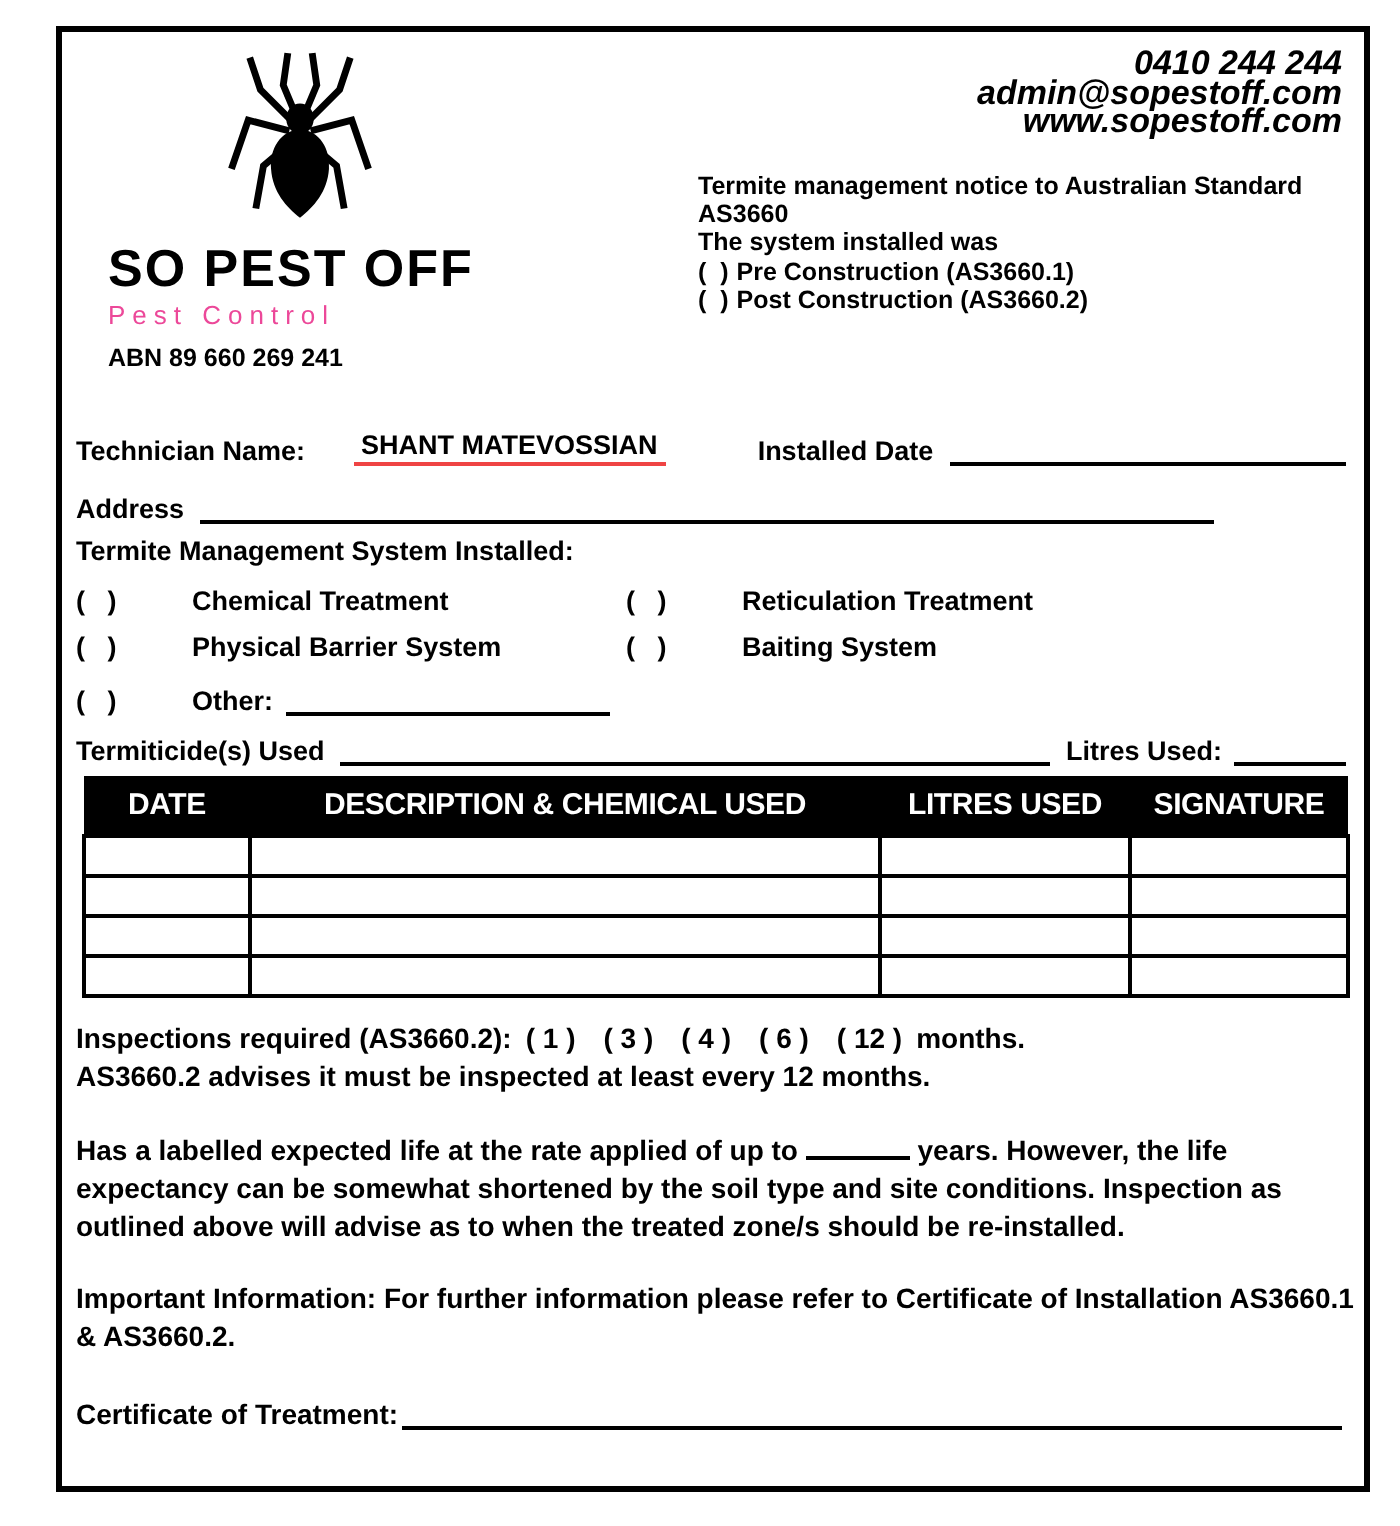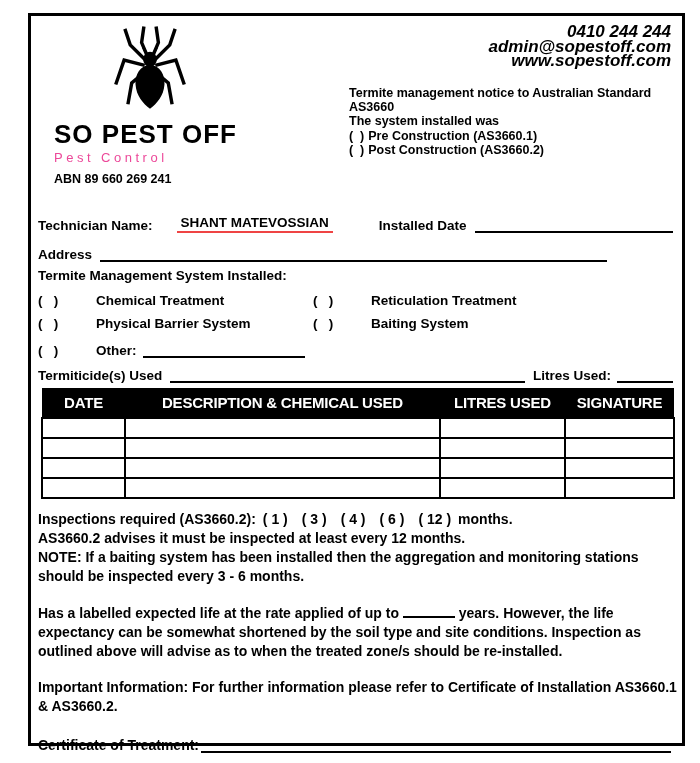--- a/index.html
+++ b/index.html
@@ -196,21 +196,20 @@
           <td></td>
           <td></td>
           <td></td>
         </tr>
     </tbody>
   </table>
 
   <div class="para p-inspect">
     <span>Inspections required (AS3660.2):</span><span class="insp-opt">( 1 )</span><span class="insp-opt">( 3 )</span><span class="insp-opt">( 4 )</span><span class="insp-opt">( 6 )</span><span class="insp-opt">( 12 )</span><span>months.</span>
     <div>AS3660.2 advises it must be inspected at least every 12 months.</div>
-    <div>NOTE: If a baiting system has been installed then the aggregation and monitoring stations should be inspected every 3 - 6 months.</div>
   </div>
 
   <div class="para p-life">
     <span>Has a labelled expected life at the rate applied of up to</span>
     <span class="blank-inline"></span>
     <span>years. However, the life expectancy can be somewhat shortened by the soil type and site conditions. Inspection as outlined above will advise as to when the treated zone/s should be re-installed.</span>
   </div>
 
   <div class="para p-important">Important Information: For further information please refer to Certificate of Installation AS3660.1 &amp; AS3660.2.</div>
 

